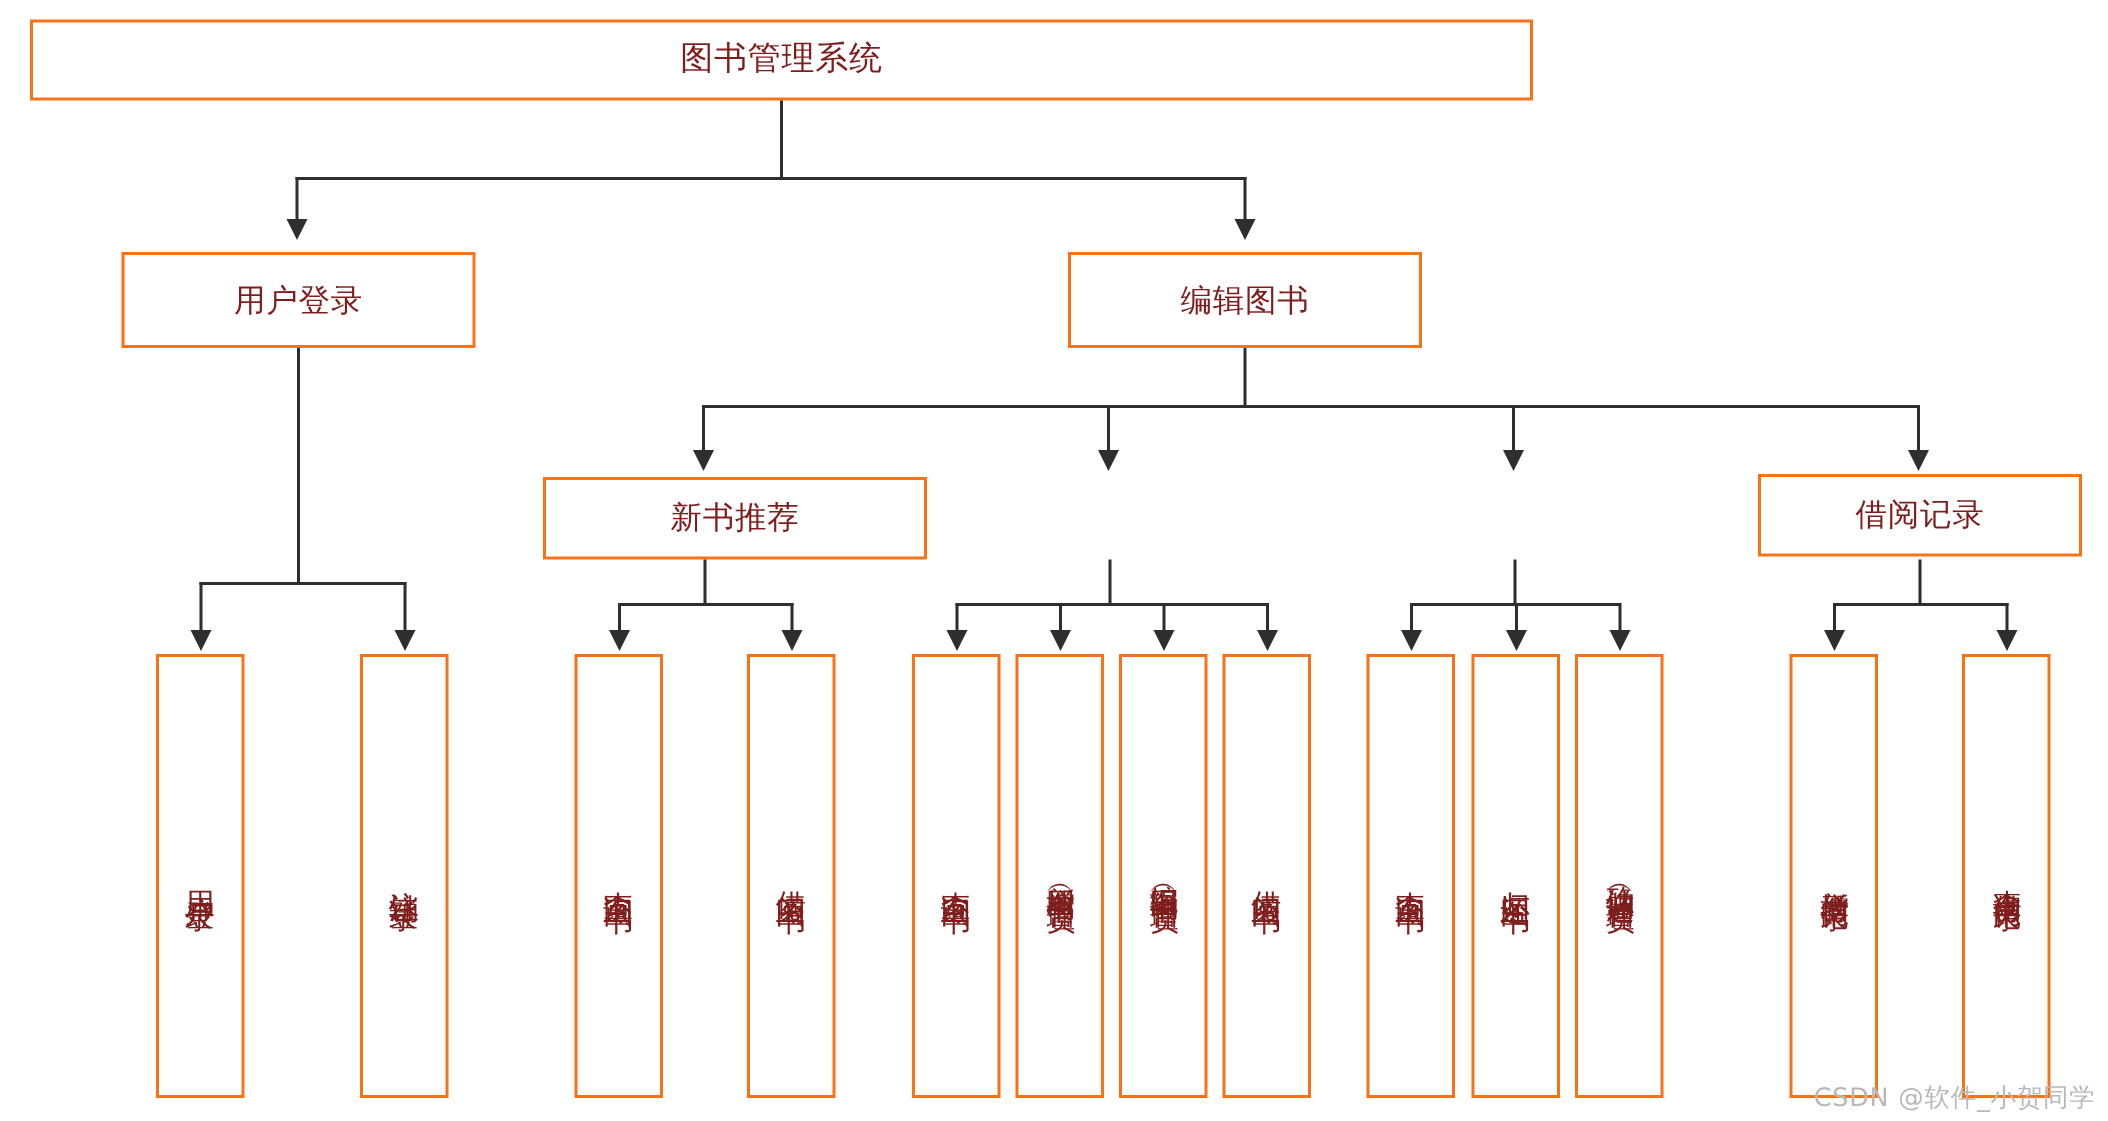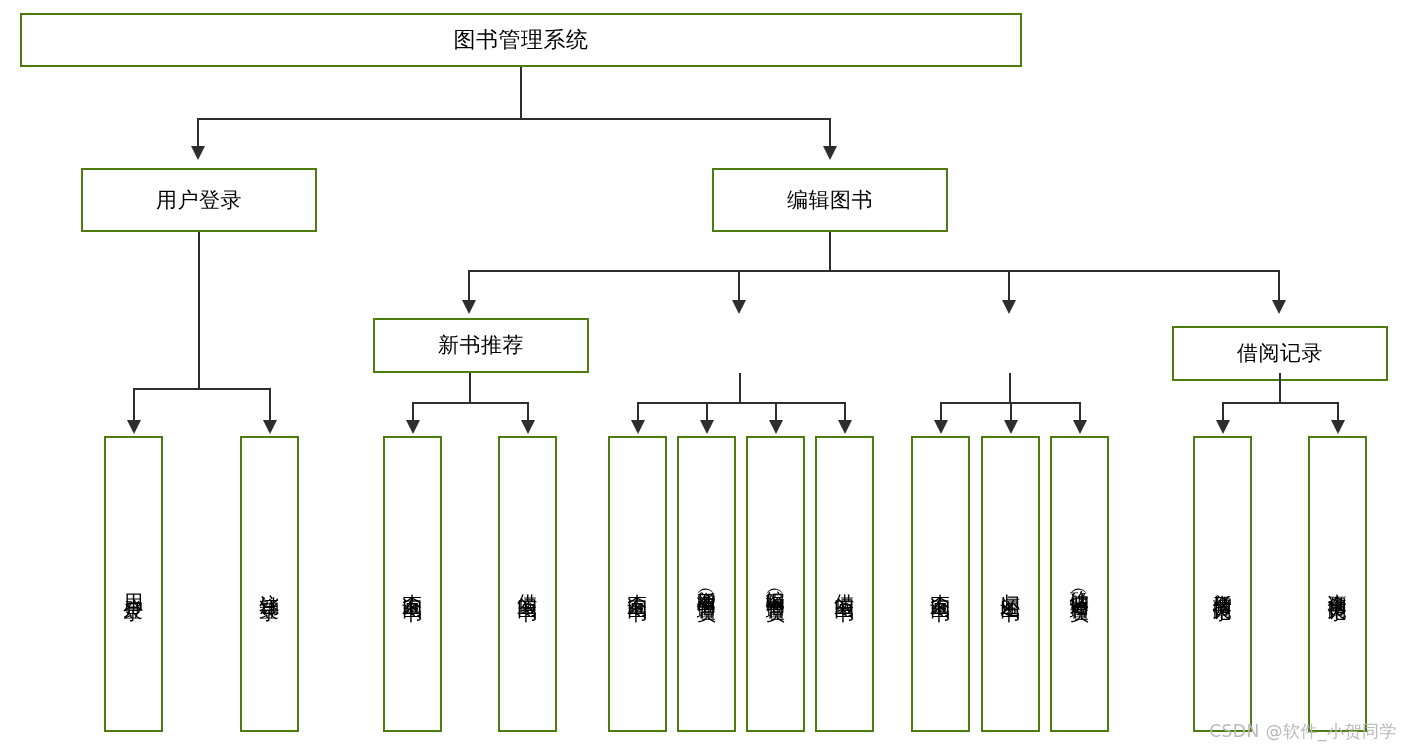--- a/index.html
+++ b/index.html
@@ -12,25 +12,25 @@
     width: 1405px;
     height: 747px;
     background: #ffffff;
     overflow: hidden;
     font-family: "DejaVu Sans", "Liberation Sans", sans-serif;
   }
   .node {
     position: absolute;
     box-sizing: border-box;
     background: #ffffff;
-    border: 2px solid #4d7c0f;
+    border: 2px solid #f97316;
     display: flex;
     align-items: center;
     justify-content: center;
-    color: #000000;
+    color: #7f1d1d;
   }
   .node .label {
     display: block;
     text-align: center;
     line-height: 1.18;
   }
   .node.horiz .label {
     font-size: 21px;
     letter-spacing: 0.5px;
     white-space: nowrap;
@@ -114,24 +114,24 @@
   <div class="conn h" style="left:468px; top:270px; width:812px;"></div>
   <div class="conn v" style="left:468px; top:270px; height:30px;"></div>
   <div class="arrow" style="left:462px; top:300px;"></div>
   <div class="conn v" style="left:738px; top:270px; height:30px;"></div>
   <div class="arrow" style="left:732px; top:300px;"></div>
   <div class="conn v" style="left:1008px; top:270px; height:30px;"></div>
   <div class="arrow" style="left:1002px; top:300px;"></div>
   <div class="conn v" style="left:1278px; top:270px; height:30px;"></div>
   <div class="arrow" style="left:1272px; top:300px;"></div>
 
-  <div class="node horiz" style="left:373px; top:318px; width:216px; height:55px;">
+  <div class="node horiz" style="left:362px; top:318px; width:256px; height:55px;">
     <span class="label">新书推荐</span>
   </div>
-  <div class="node horiz" style="left:1172px; top:326px; width:216px; height:55px;">
+  <div class="node horiz" style="left:1172px; top:316px; width:216px; height:55px;">
     <span class="label">借阅记录</span>
   </div>
 
   <div class="conn v" style="left:469px; top:373px; height:30px;"></div>
   <div class="conn h" style="left:412px; top:402px; width:117px;"></div>
   <div class="conn v" style="left:412px; top:402px; height:18px;"></div>
   <div class="arrow" style="left:406px; top:420px;"></div>
   <div class="conn v" style="left:527px; top:402px; height:18px;"></div>
   <div class="arrow" style="left:521px; top:420px;"></div>
 

